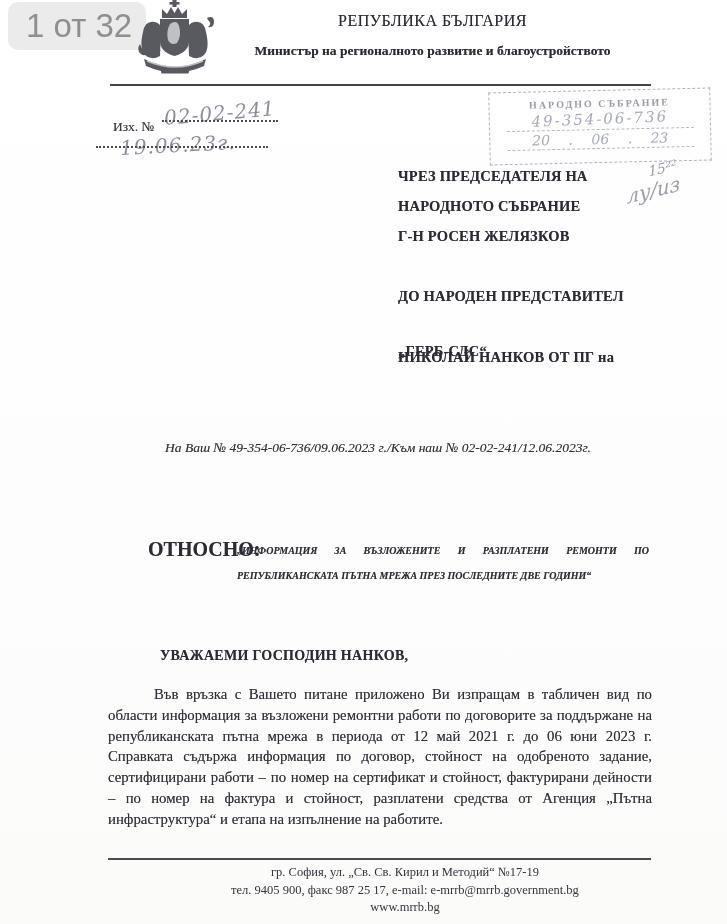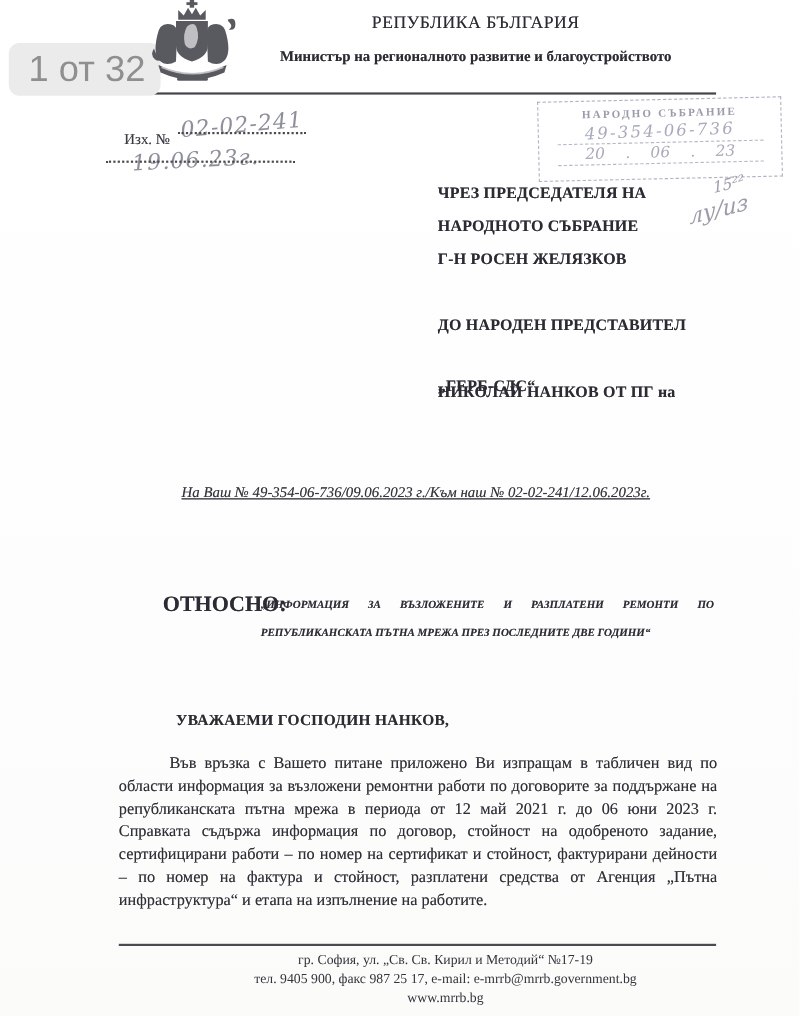--- a/index.html
+++ b/index.html
@@ -9,21 +9,21 @@
     background:linear-gradient(180deg,#ffffff 0%,#fdfdfd 60%,#fbfbfa 100%);
     font-family:"Liberation Serif", serif; color:#2f3037;
   }
   .print { text-shadow:0 0 0.6px rgba(50,50,58,0.55);text-align:right; }
 
   
   .badge {
     position:absolute; left:8px; top:2px; width:138px; height:48px; z-index:1;
     background:#ebebeb; border-radius:10px;
     display:flex; align-items:center; padding-left:18px;
-    font-family:"Liberation Sans", sans-serif; font-size:33px; color:#8f8f8f;margin-top:37px;
+    font-family:"Liberation Sans", sans-serif; font-size:33px; color:#8f8f8f;
   }
 
   
   .emblem { position:absolute; left:131px; top:0; width:88px; height:79px; z-index:2;
             filter:blur(0.45px); opacity:0.93; }
 
   .hdr-republic {
     position:absolute; left:165px; top:12px; width:535px; text-align:center;
     font-weight:normal; font-size:16px; letter-spacing:0.5px; color:#2b2c33;
   }
@@ -60,21 +60,21 @@
   .note-1 { left:648px; top:160px; font-size:14px; transform:rotate(-14deg) skewX(-8deg); }
   .note-2 { left:626px; top:178px; font-size:20px; transform:rotate(-14deg) skewX(-12deg); }
 
   
   .addr { position:absolute; left:398px; font-weight:bold; font-size:14.5px; color:#2b2c33; letter-spacing:0.2px; }
   .via1 { top:168px; } .via2 { top:198px; } .via3 { top:228px; }
   .to1  { top:288px; } .to2  { top:323px;margin-top:26px; } .to3  { top:343px; }
 
   .refline {
     position:absolute; left:100px; top:440px; width:556px; text-align:center;
-    font-style:italic; font-size:13.5px; color:#34353c;text-decoration:underline;
+    font-style:italic; font-size:13.5px; color:#34353c;
   }
 
   .subject-label { position:absolute; left:148px; top:538px; font-weight:bold; font-size:20px; color:#2b2c33; }
   .subject-text  {
     position:absolute; left:237px; top:538px; width:412px;
     font-weight:bold; font-style:italic; font-size:10px; line-height:25px;
     text-align:justify; color:#2e2f36;
   }
 
   .salutation { position:absolute; left:160px; top:648px; font-weight:bold; font-size:14px; letter-spacing:0.3px; color:#2b2c33; }

